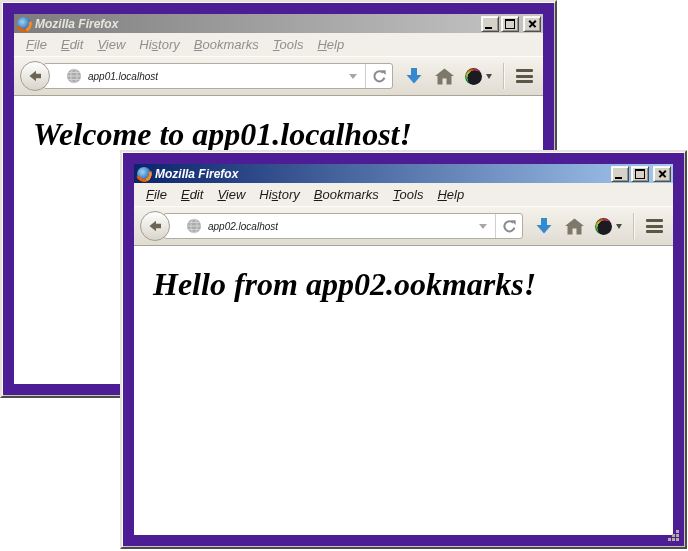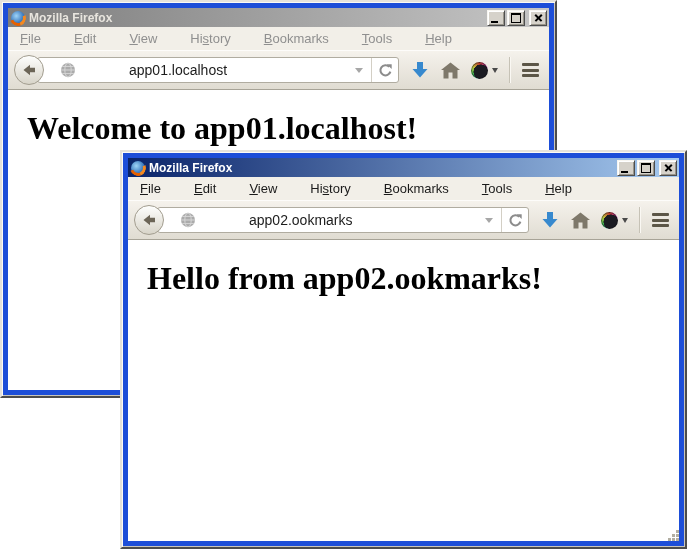--- a/index.html
+++ b/index.html
@@ -2,24 +2,25 @@
 <html><head>
 <meta charset="utf-8">
 <style>
   html,body{margin:0;padding:0;}
   body{
     width:688px;height:551px;position:relative;overflow:hidden;
     background:#ffffff;font-family:"Liberation Sans",sans-serif;
   }
   .window{
     position:absolute;display:flex;flex-direction:column;box-sizing:border-box;
-    background:#1d4ed8;padding:6px;
+    background:#4c1d95;padding:12px;
     border-top:2px solid #E6E3DB;border-left:2px solid #E6E3DB;
     border-right:2px solid #4C4C4C;border-bottom:2px solid #4C4C4C;
     box-shadow:inset 1px 1px 0 #FBFAF6,inset -1px -1px 0 #C9C5BB;
+    font-style:italic;
   }
   .window.back{left:0;top:0;width:557px;height:398px;z-index:1;}
   .window.front{left:120px;top:150px;width:567px;height:399px;z-index:2;}
 
   
   .titlebar{flex:0 0 19px;display:flex;align-items:center;gap:4px;padding:0 2px 0 3px;}
   .front .titlebar{background:linear-gradient(to right,#0A246A,#A6CAF0);color:#FFFFFF;}
   .back  .titlebar{background:linear-gradient(to right,#7D7D7D,#C6C6C6);color:#E8E5DE;}
   .title-text{font-size:12px;font-weight:bold;white-space:nowrap;}
   .ff-icon{width:14px;height:14px;border-radius:50%;position:relative;flex:0 0 14px;
@@ -35,36 +36,36 @@
   .win-btn.close{margin-left:2px;}
   .glyph-min{position:absolute;left:3px;bottom:2px;width:7px;height:2px;background:#000;}
   .glyph-max{width:8px;height:7px;border:1px solid #000;border-top-width:2px;}
   .glyph-x{position:relative;width:9px;height:9px;}
   .glyph-x i{position:absolute;left:0;top:3.6px;width:9px;height:1.7px;background:#000;}
   .glyph-x i:first-child{transform:rotate(45deg);}
   .glyph-x i:last-child{transform:rotate(-45deg);}
 
   
   .menubar{flex:0 0 23px;display:flex;align-items:center;padding-left:5px;
-    background:#F2EFE8;font-size:13px;color:#1A1A1A;gap:19px;}
+    background:#F2EFE8;font-size:13px;color:#1A1A1A;}
   .back .menubar{color:#8F8F8F;}
   .menu-item{padding:3px 7px;white-space:nowrap;cursor:default;}
   .ak{text-decoration:underline;}
 
   
   .navbar{flex:0 0 38px;display:flex;align-items:center;gap:11px;padding:0 9px 0 6px;
     background:linear-gradient(#F5F2EC,#E0DCD2);
     border-top:1px solid #FDFCFA;border-bottom:1px solid #A7A397;}
   .back-btn{flex:0 0 30px;width:30px;height:30px;border-radius:50%;z-index:2;
     background:linear-gradient(#FEFEFD,#D8D4C9);border:1px solid #A29D8F;
     box-sizing:border-box;display:flex;align-items:center;justify-content:center;}
   .urlbar{flex:1;min-width:0;height:26px;box-sizing:border-box;background:#FFFFFF;
     border:1px solid #B0ACA0;border-radius:3px;display:flex;align-items:center;
     margin-left:-18px;padding:0 0 0 22px;gap:6px;}
-  .url-text{font-size:14px;color:#1C1C1C;white-space:nowrap;overflow:hidden;margin-left:47px;}
+  .url-text{font-size:10px;color:#1C1C1C;white-space:nowrap;overflow:hidden;}
   .url-spacer{flex:1;}
   .dd-triangle{width:0;height:0;border-left:4px solid transparent;
     border-right:4px solid transparent;border-top:5px solid #A7A7A7;flex:0 0 auto;}
   .reload-wrap{align-self:stretch;display:flex;align-items:center;
     border-left:1px solid #D3CFC5;padding:0 5px 0 6px;margin-left:2px;}
   .tool-btn{display:flex;align-items:center;justify-content:center;flex:0 0 auto;}
   .addon{display:flex;align-items:center;gap:4px;flex:0 0 auto;}
   .addon-ball{width:17px;height:17px;border-radius:50%;
     background:radial-gradient(circle at 58% 58%,#1B1B22 0 52%,rgba(0,0,0,0) 54%),
       conic-gradient(#C0392B,#C039A8,#3949C0,#39B7C0,#3AC052,#BFC039,#C0392B);
@@ -205,21 +206,21 @@
       <svg width="16" height="16" viewBox="0 0 16 16">
           <path d="M2.5 8 L9 2.8 V5.8 H14 V10.2 H9 V13.2 Z" fill="#6C6557"></path>
         </svg>
     </div>
     <div class="urlbar">
       <svg width="16" height="16" viewBox="0 0 16 16">
         <circle cx="8" cy="8" r="7" fill="#ABABAB"></circle>
         <ellipse cx="8" cy="8" rx="3.2" ry="7" fill="none" stroke="#D6D6D6" stroke-width="1"></ellipse>
         <path d="M1 8 H15 M2.2 4.4 H13.8 M2.2 11.6 H13.8" stroke="#D6D6D6" stroke-width="1" fill="none"></path>
       </svg>
-      <span class="url-text">app02.ookmarks</span>
+      <span class="url-text">app02.localhost</span>
       <span class="url-spacer"></span>
       <span class="dd-triangle"></span>
       <span class="reload-wrap">
         <svg width="15" height="15" viewBox="0 0 16 16">
           <path d="M13.2 9.2 A5.4 5.4 0 1 1 11.9 4.1" fill="none" stroke="#8C8C8C" stroke-width="2.2"></path>
           <path d="M9.3 1.2 H14.6 V6.5 Z" fill="#8C8C8C"></path>
         </svg>
       </span>
     </div>
     <div class="tool-btn">

